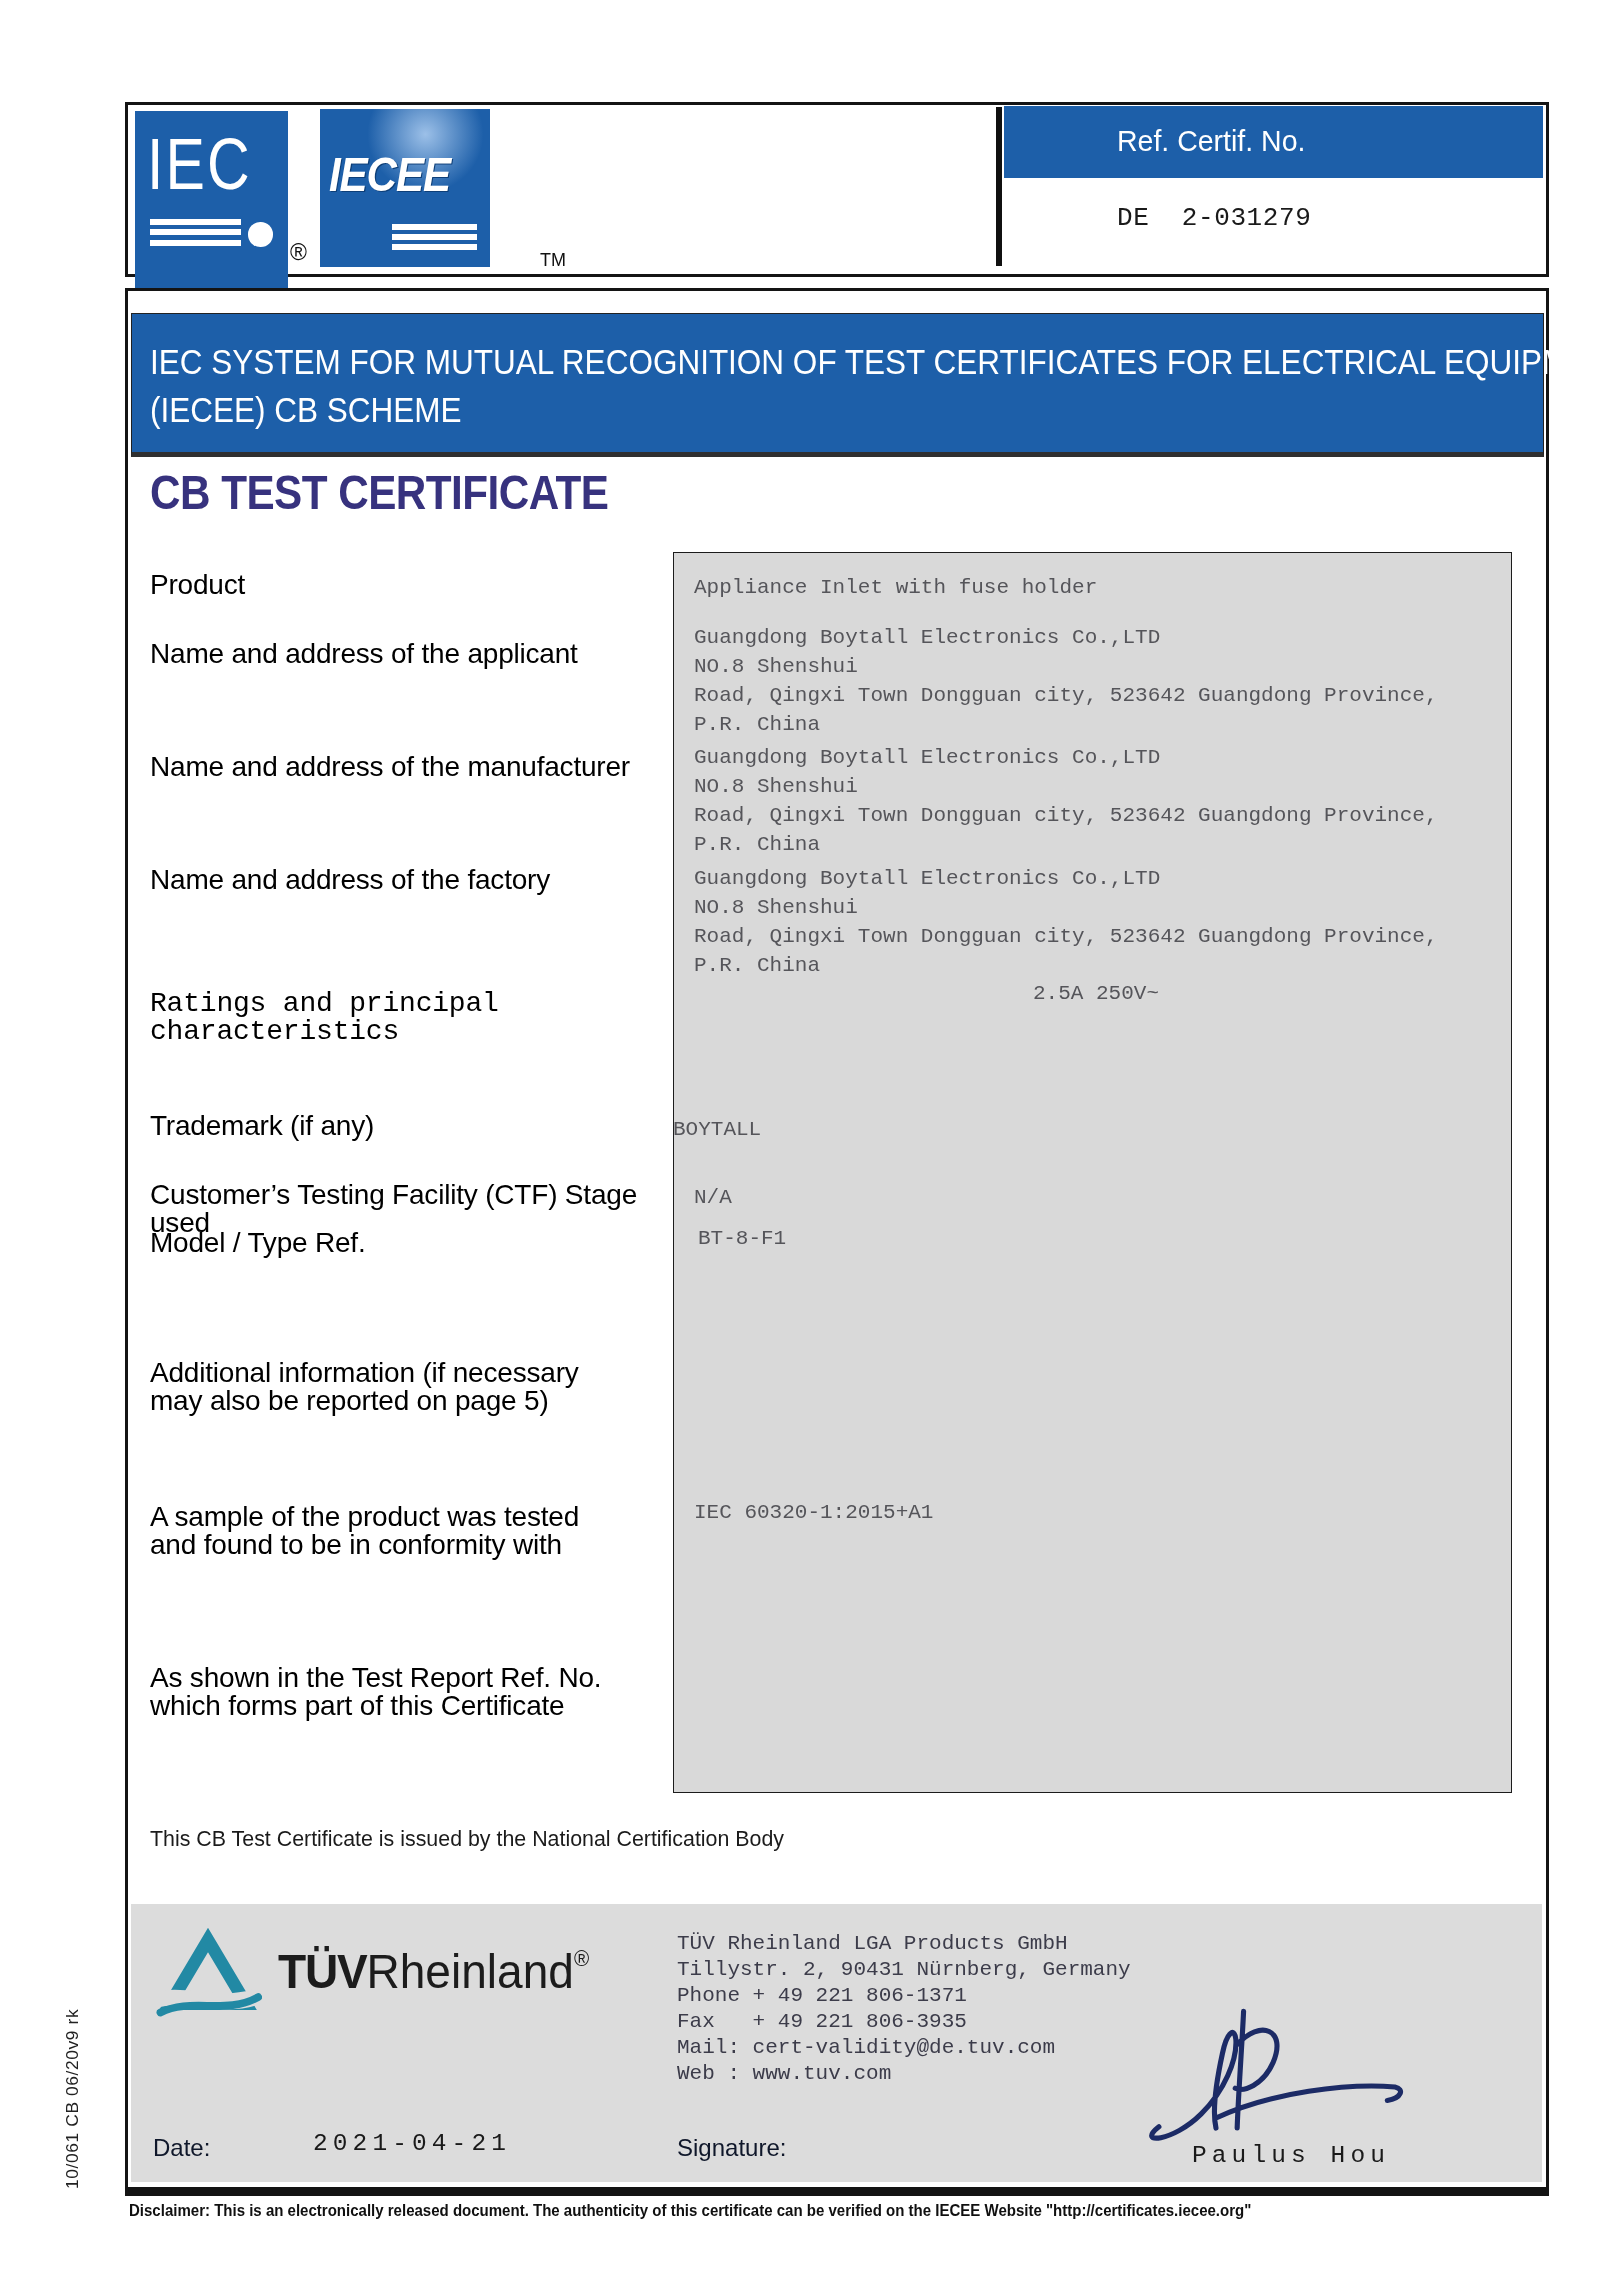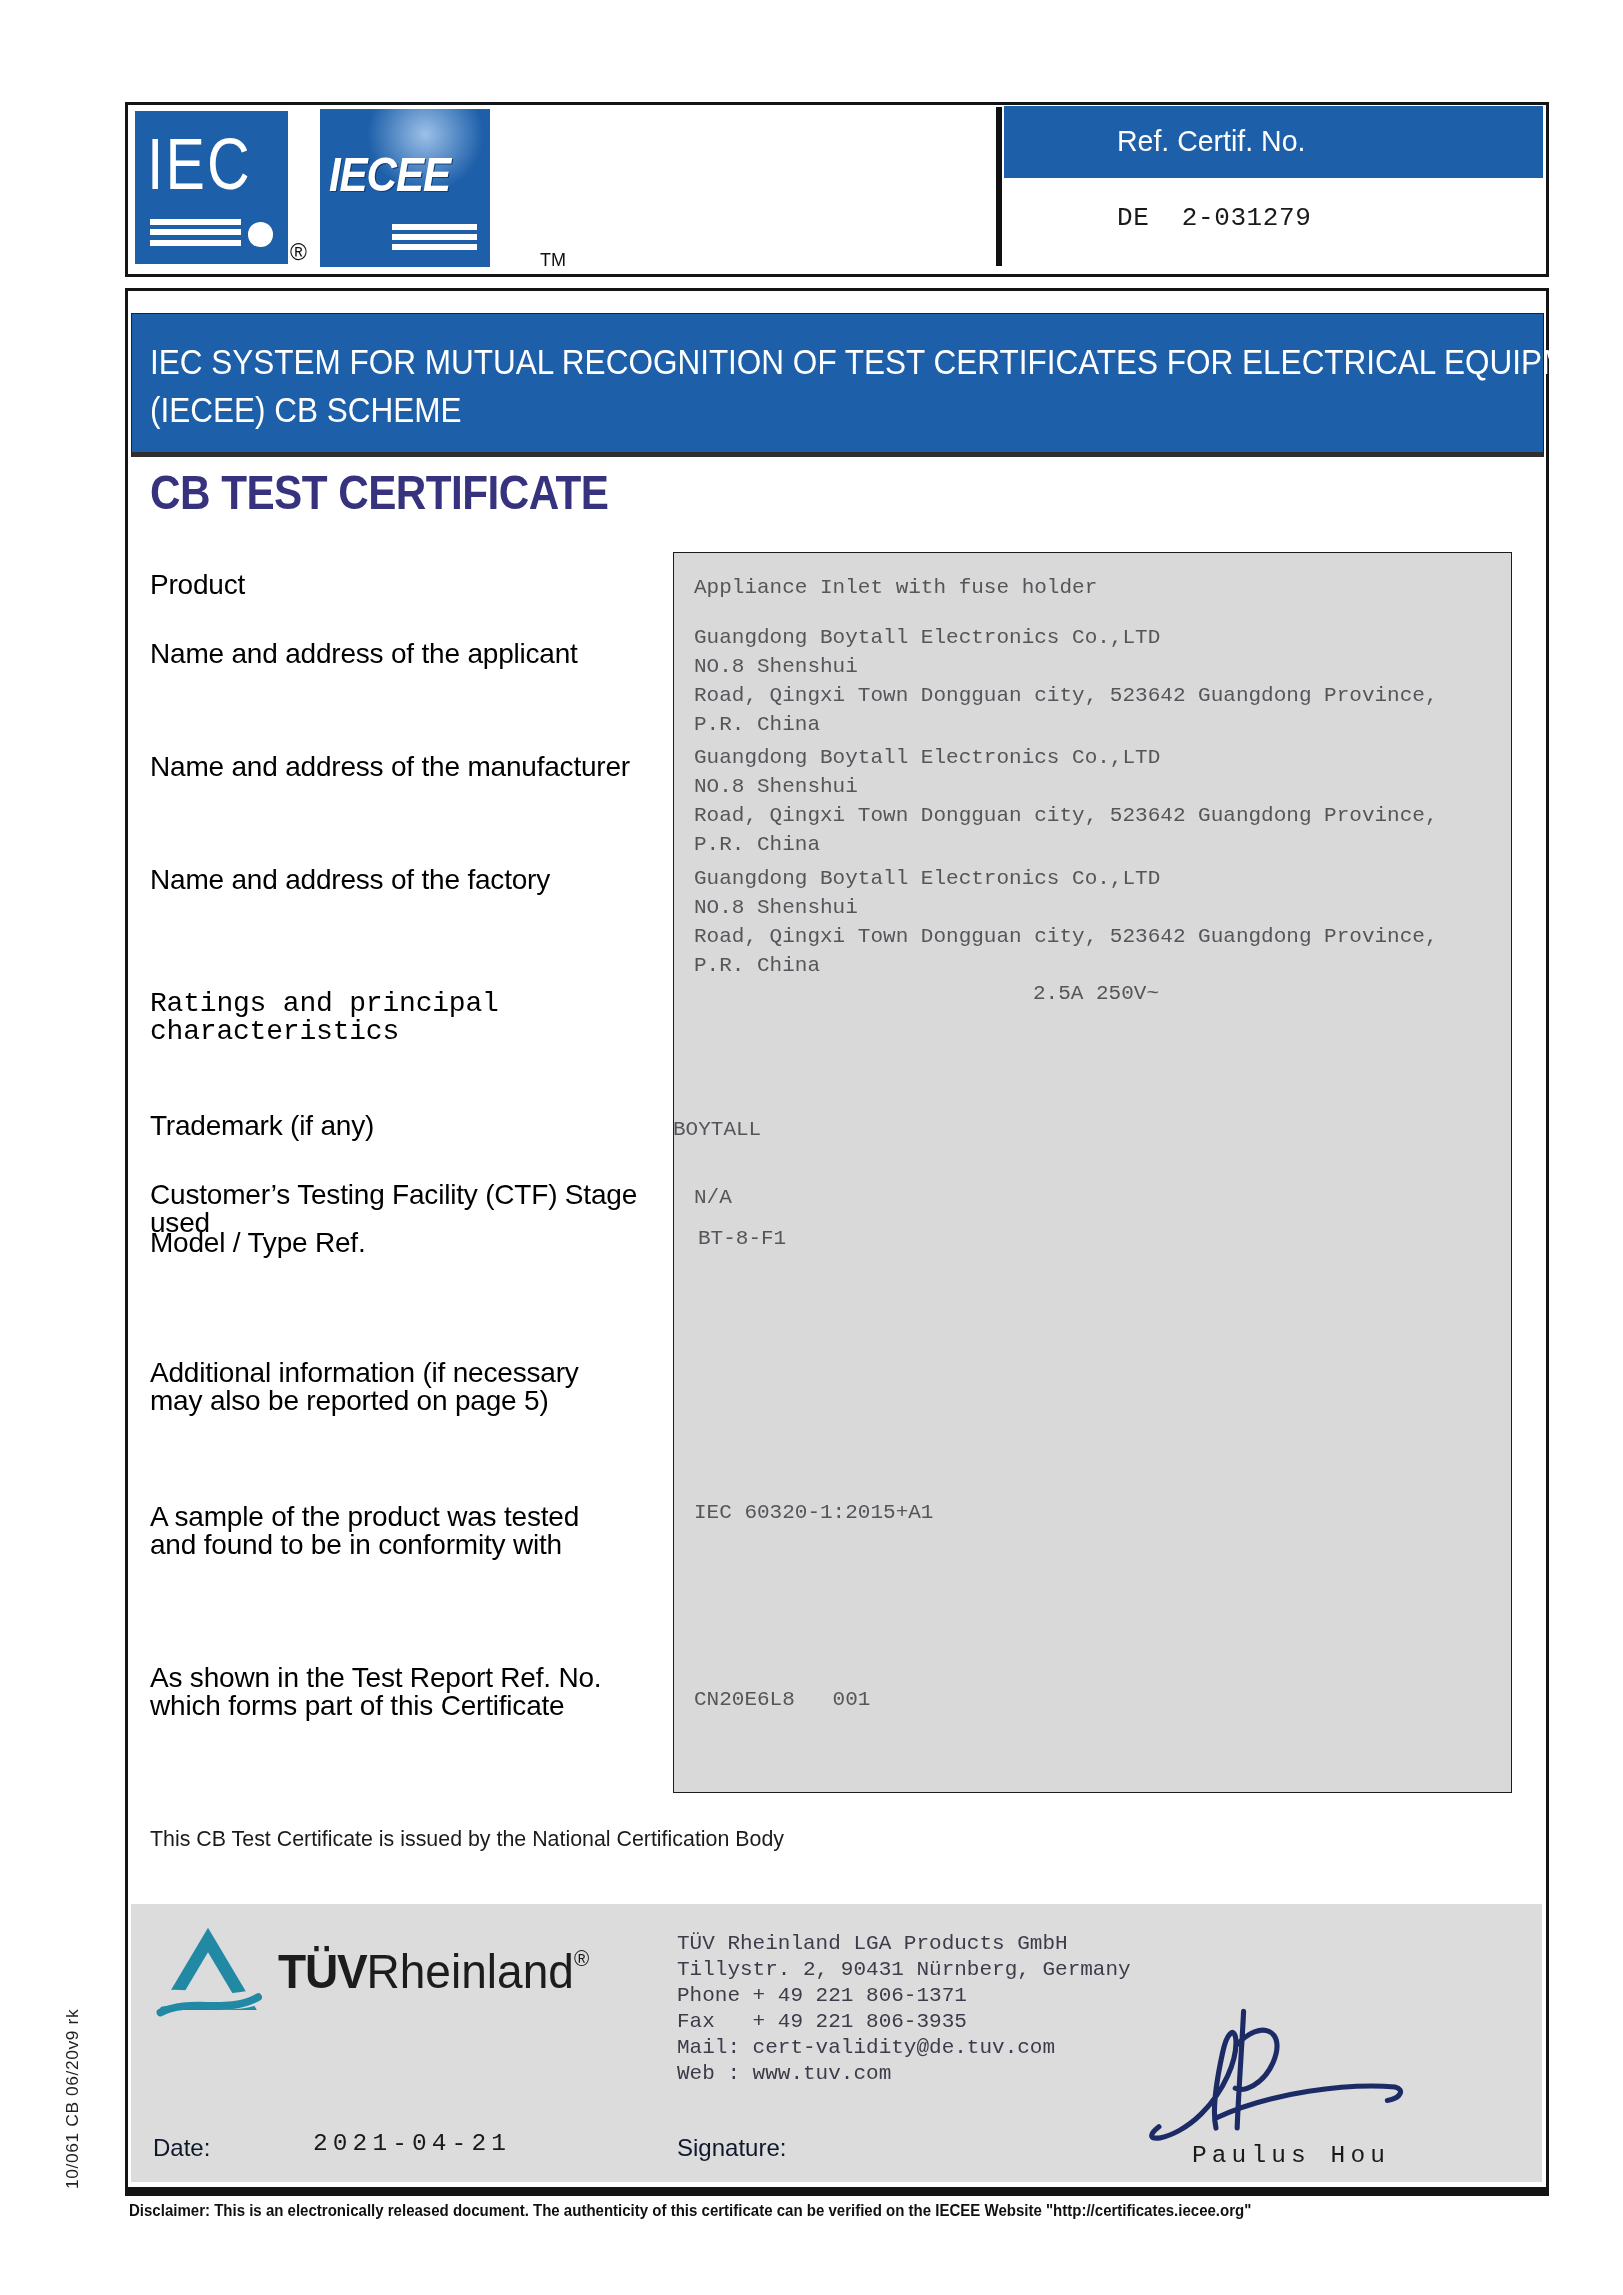--- a/index.html
+++ b/index.html
@@ -2,21 +2,21 @@
 <html style="font-size:10.3px"><head>
 <meta charset="utf-8">
 <style>
   html,body{margin:0;padding:0;background:#ffffff;}
   .page{position:relative;width:1623px;height:2295px;background:#ffffff;overflow:hidden;
         font-family:"Liberation Sans",sans-serif;}
   .abs{position:absolute;}
 
   
   .top-box{left:125px;top:102px;width:1418px;height:169px;border:3.2px solid #141414;background:#fff;}
-  .iec-logo{left:135px;top:111px;width:153px;height:153px;background:#1d5fa9;}
+  .iec-logo{left:135px;top:111px;width:153px;height:180px;background:#1d5fa9;}
   .iec-text{left:11.6px;top:11.6px;color:#fff;font-size:72px;letter-spacing:2.6px;transform:scaleX(.82);transform-origin:0 0;}
   .iec-lines span{position:absolute;left:15.4px;height:5.8px;width:91px;background:#fff;}
   .iec-dot{position:absolute;left:113px;top:111px;width:24.5px;height:24.5px;border-radius:50%;background:#fff;}
   .reg-mark{left:290px;top:239px;color:#111;font-size:23px;}
   .iecee-logo{left:320px;top:109px;width:170px;height:158px;
       background:radial-gradient(circle at 62% 16%, #9cc0e8 0px, rgba(29,95,169,0) 58px) #1d5fa9;}
   .iecee-text{left:9px;top:37px;color:#fff;font-size:49px;font-weight:700;font-style:italic;
       letter-spacing:-1.3px;transform:scaleX(.86);transform-origin:0 0;text-shadow:1.3px 1.3px 0 #0e3f78;}
   .iecee-lines span{position:absolute;left:72px;height:5.8px;width:85px;background:#fff;}
   .tm-mark{left:493px;top:250px;color:#111;font-size:18px;margin-left:47px;}
@@ -123,21 +123,20 @@
 P.R. China</div>
   <div class="abs mono-val" style="left:694px;top:864px;">Guangdong Boytall Electronics Co.,LTD
 NO.8 Shenshui
 Road, Qingxi Town Dongguan city, 523642 Guangdong Province,
 P.R. China</div>
   <div class="abs mono-val" style="left:694px;top:979px;text-align:center;">2.5A 250V~</div>
   <div class="abs mono-val" style="left:673px;top:1115px;">BOYTALL</div>
   <div class="abs mono-val" style="left:694px;top:1183px;">N/A</div>
   <div class="abs mono-val" style="left:698px;top:1224px;">BT-8-F1</div>
   <div class="abs mono-val" style="left:694px;top:1498px;">IEC 60320-1:2015+A1</div>
-  <div class="abs mono-val" style="left:694px;top:1685px;">CN20E6L8   001</div>
 
   <div class="abs issued">This CB Test Certificate is issued by the National Certification Body</div>
 
   <div class="abs footer-gray"></div>
 
   <svg class="abs" style="left:154px;top:1925px;" width="108" height="98" viewBox="0 0 168 152">
     <path fill="#2289a4" fill-rule="evenodd" d="M84,4 L160,132 L8,132 Z M84,42 L128,116 L40,116 Z"></path>
     <path fill="#dcdcdc" d="M0,106 C45,88 95,122 168,96 L168,122 C105,146 55,112 0,130 Z"></path>
     <path fill="none" stroke="#2289a4" stroke-width="12" stroke-linecap="round" d="M10,136 C58,112 112,140 162,112"></path>
   </svg>

